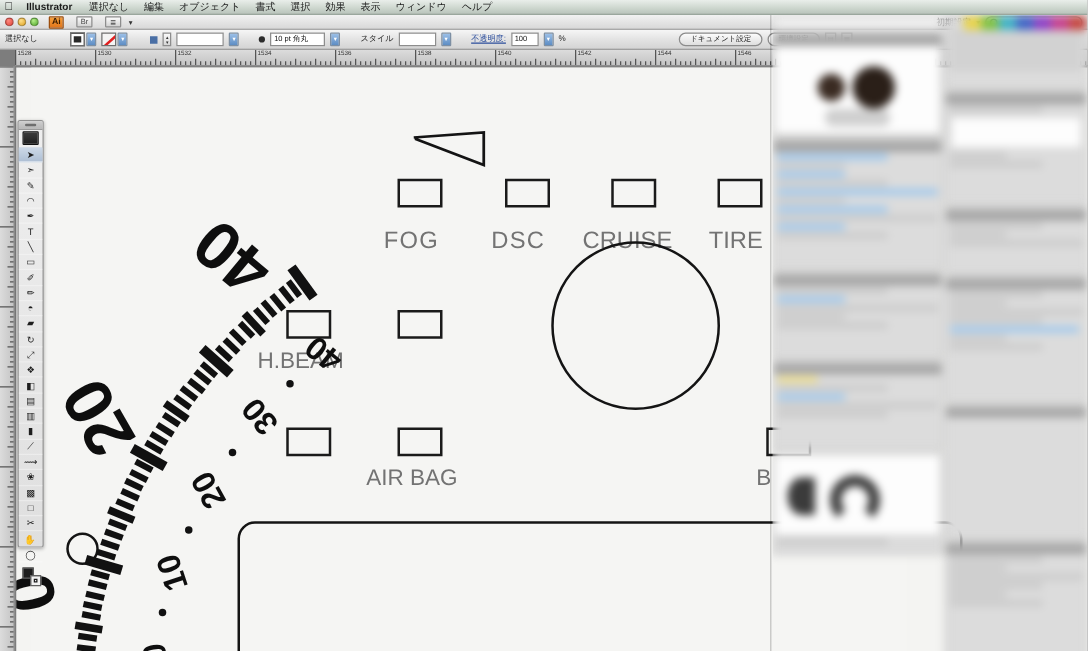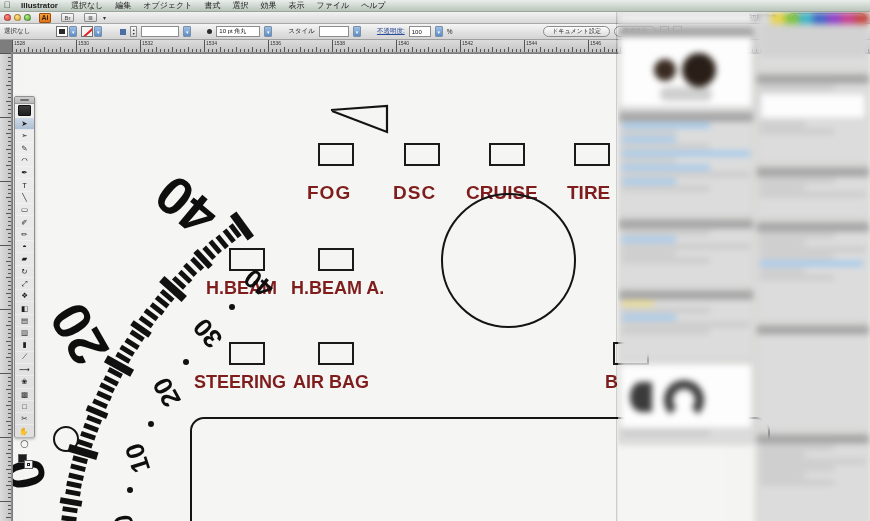--- a/index.html
+++ b/index.html
@@ -155,21 +155,21 @@
     position: absolute; left: 12px; top: 0px; width: 700px; height: 467px;
     background: #f5f5f3;
   }
 
   
   .ind-box {
     position: absolute; border: 2.2px solid #1a1a1a; background: transparent;
   }
   .ind-label {
     position: absolute; font-family: "Liberation Sans", sans-serif;
-    font-weight: bold; color: #7f1d1d; white-space: nowrap;
+    font-weight: normal; color: #737373; white-space: nowrap;
   }
   .mph {
     position: absolute; font-weight: bold; color: #111;
     letter-spacing: 4px; font-size: 24px;
   }
   .big-circle {
     position: absolute; border: 2.4px solid #141414; border-radius: 50%;
   }
   .small-circle {
     position: absolute; border: 2.2px solid #141414; border-radius: 50%;
@@ -267,21 +267,21 @@
   <div class="menubar">
     <div class="apple-logo"></div>
     <div class="menu-app">Illustrator</div>
     <div class="menu-item">選択なし</div>
     <div class="menu-item">編集</div>
     <div class="menu-item">オブジェクト</div>
     <div class="menu-item">書式</div>
     <div class="menu-item">選択</div>
     <div class="menu-item">効果</div>
     <div class="menu-item">表示</div>
-    <div class="menu-item">ファイル</div>
+    <div class="menu-item">ウィンドウ</div>
     <div class="menu-item">ヘルプ</div>
   </div>
 
   <div class="appstrip">
     <div class="traffic">
       <div class="dot red"></div>
       <div class="dot yellow"></div>
       <div class="dot green"></div>
     </div>
     <div class="ai-badge">Ai</div>
@@ -713,26 +713,24 @@
         <div class="ind-box" style="left:549px; top:89px; width:36px; height:23px;"></div>
 
         <div class="ind-label" style="left:282px; top:128px; font-size:19px; letter-spacing:1px;">FOG</div>
         <div class="ind-label" style="left:368px; top:128px; font-size:19px; letter-spacing:1px;">DSC</div>
         <div class="ind-label" style="left:441px; top:128px; font-size:19px; letter-spacing:0px;">CRUISE</div>
         <div class="ind-label" style="left:542px; top:128px; font-size:19px; letter-spacing:0px;">TIRE</div>
 
         <div class="ind-box" style="left:204px; top:194px; width:36px; height:23px;"></div>
         <div class="ind-box" style="left:293px; top:194px; width:36px; height:23px;"></div>
         <div class="ind-label" style="left:181px; top:224px; font-size:18px;">H.BEAM</div>
-        <div class="ind-label" style="left:266px; top:224px; font-size:18px;">H.BEAM A.</div>
 
         <div class="ind-box" style="left:204px; top:288px; width:36px; height:23px;"></div>
         <div class="ind-box" style="left:293px; top:288px; width:36px; height:23px;"></div>
         <div class="ind-box" style="left:588px; top:288px; width:36px; height:23px;"></div>
-        <div class="ind-label" style="left:169px; top:318px; font-size:18px;">STEERING</div>
         <div class="ind-label" style="left:268px; top:318px; font-size:18px;">AIR BAG</div>
         <div class="ind-label" style="left:580px; top:318px; font-size:18px;">B</div>
 
         <div class="big-circle" style="left:416px; top:139px; width:135px; height:135px;"></div>
 
         <div class="small-circle" style="left:28px; top:372px; width:26px; height:26px;"></div>
 
         <div class="round-rect" style="left:165px; top:363px; width:580px; height:130px;"></div>
 
         <div id="dial" style="position:absolute; left:0; top:0; width:700px; height:467px;">

